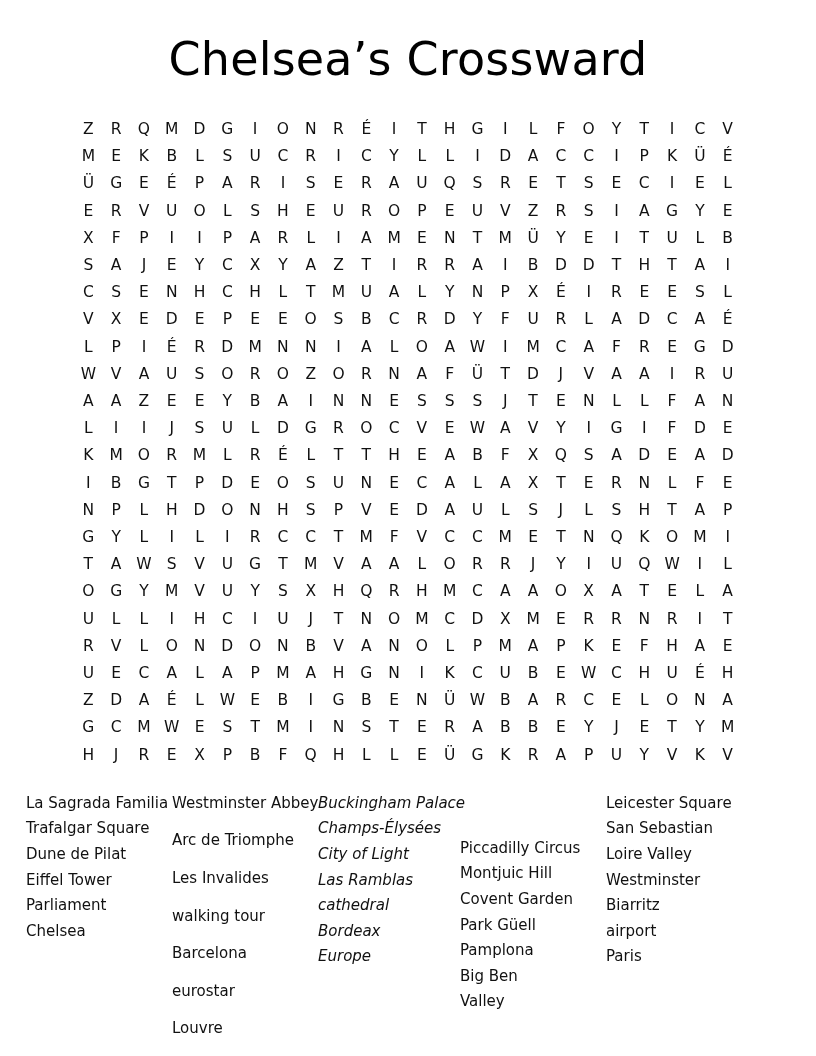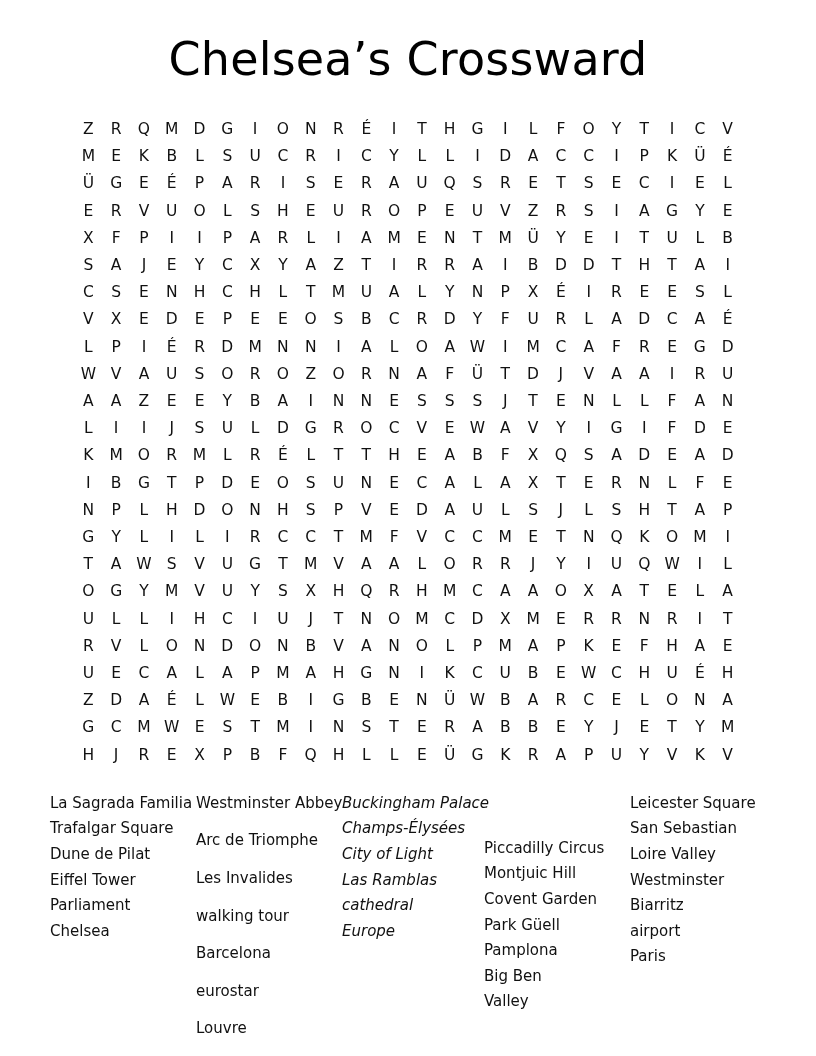--- a/index.html
+++ b/index.html
@@ -52,21 +52,21 @@
     font-size: 15.5px;
     font-weight: 400;
     font-family: "DejaVu Sans", "Liberation Sans", sans-serif;
     padding: 0;
     line-height: 27.2px;
     color: #111111;
   }
   
   .wordlist {
     margin-top: 22px;
-    padding-left: 50px;
+    padding-left: 26px;
     padding-right: 30px;
     display: flex;
     justify-content: flex-start;
     gap: 0px;
   }
   .wl-col {
     display: flex;
     flex-direction: column;
   }
   .wl-col.c0 { width: 146px; }
@@ -738,20 +738,21 @@
         <div class="wl-item">Barcelona</div>
         <div class="wl-item">eurostar</div>
         <div class="wl-item">Louvre</div>
       </div>
       <div class="wl-col c2">
         <div class="wl-item">Buckingham Palace</div>
         <div class="wl-item">Champs-Élysées</div>
         <div class="wl-item">City of Light</div>
         <div class="wl-item">Las Ramblas</div>
         <div class="wl-item">cathedral</div>
+        <div class="wl-item">Bordeax</div>
         <div class="wl-item">Europe</div>
       </div>
       <div class="wl-col c3">
         <div class="wl-item">Piccadilly Circus</div>
         <div class="wl-item">Montjuic Hill</div>
         <div class="wl-item">Covent Garden</div>
         <div class="wl-item">Park Güell</div>
         <div class="wl-item">Pamplona</div>
         <div class="wl-item">Big Ben</div>
         <div class="wl-item">Valley</div>

